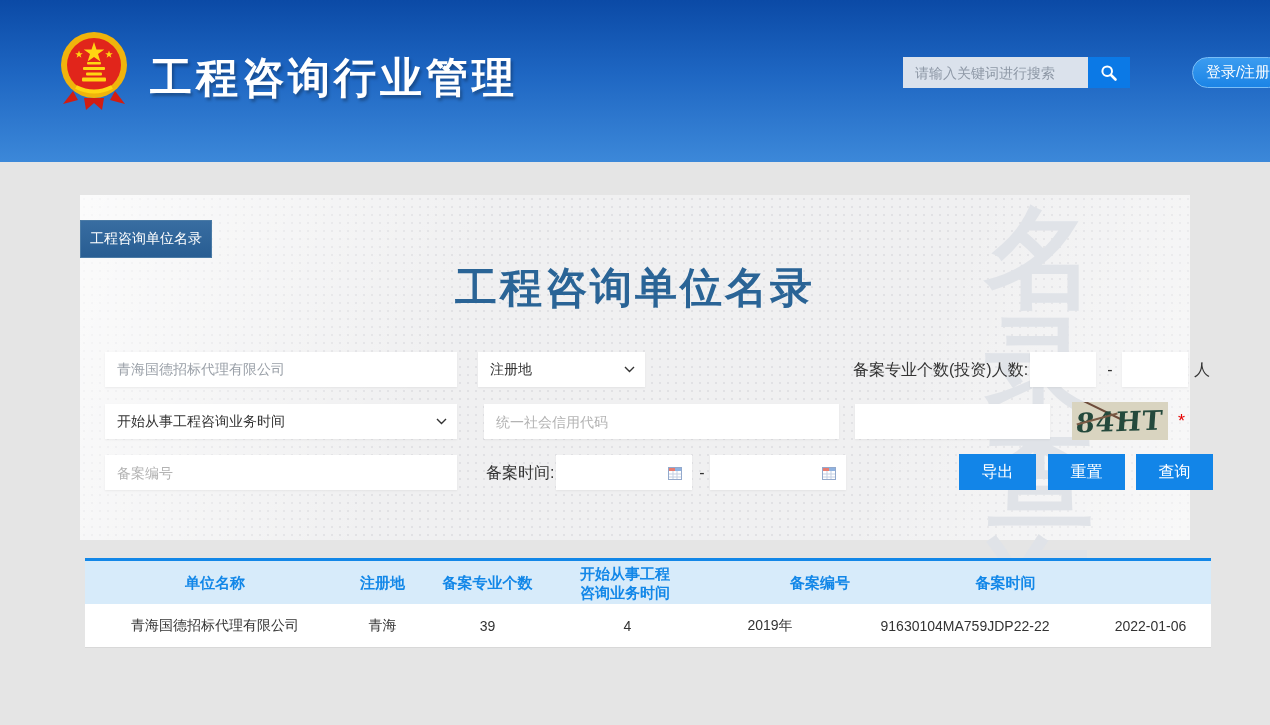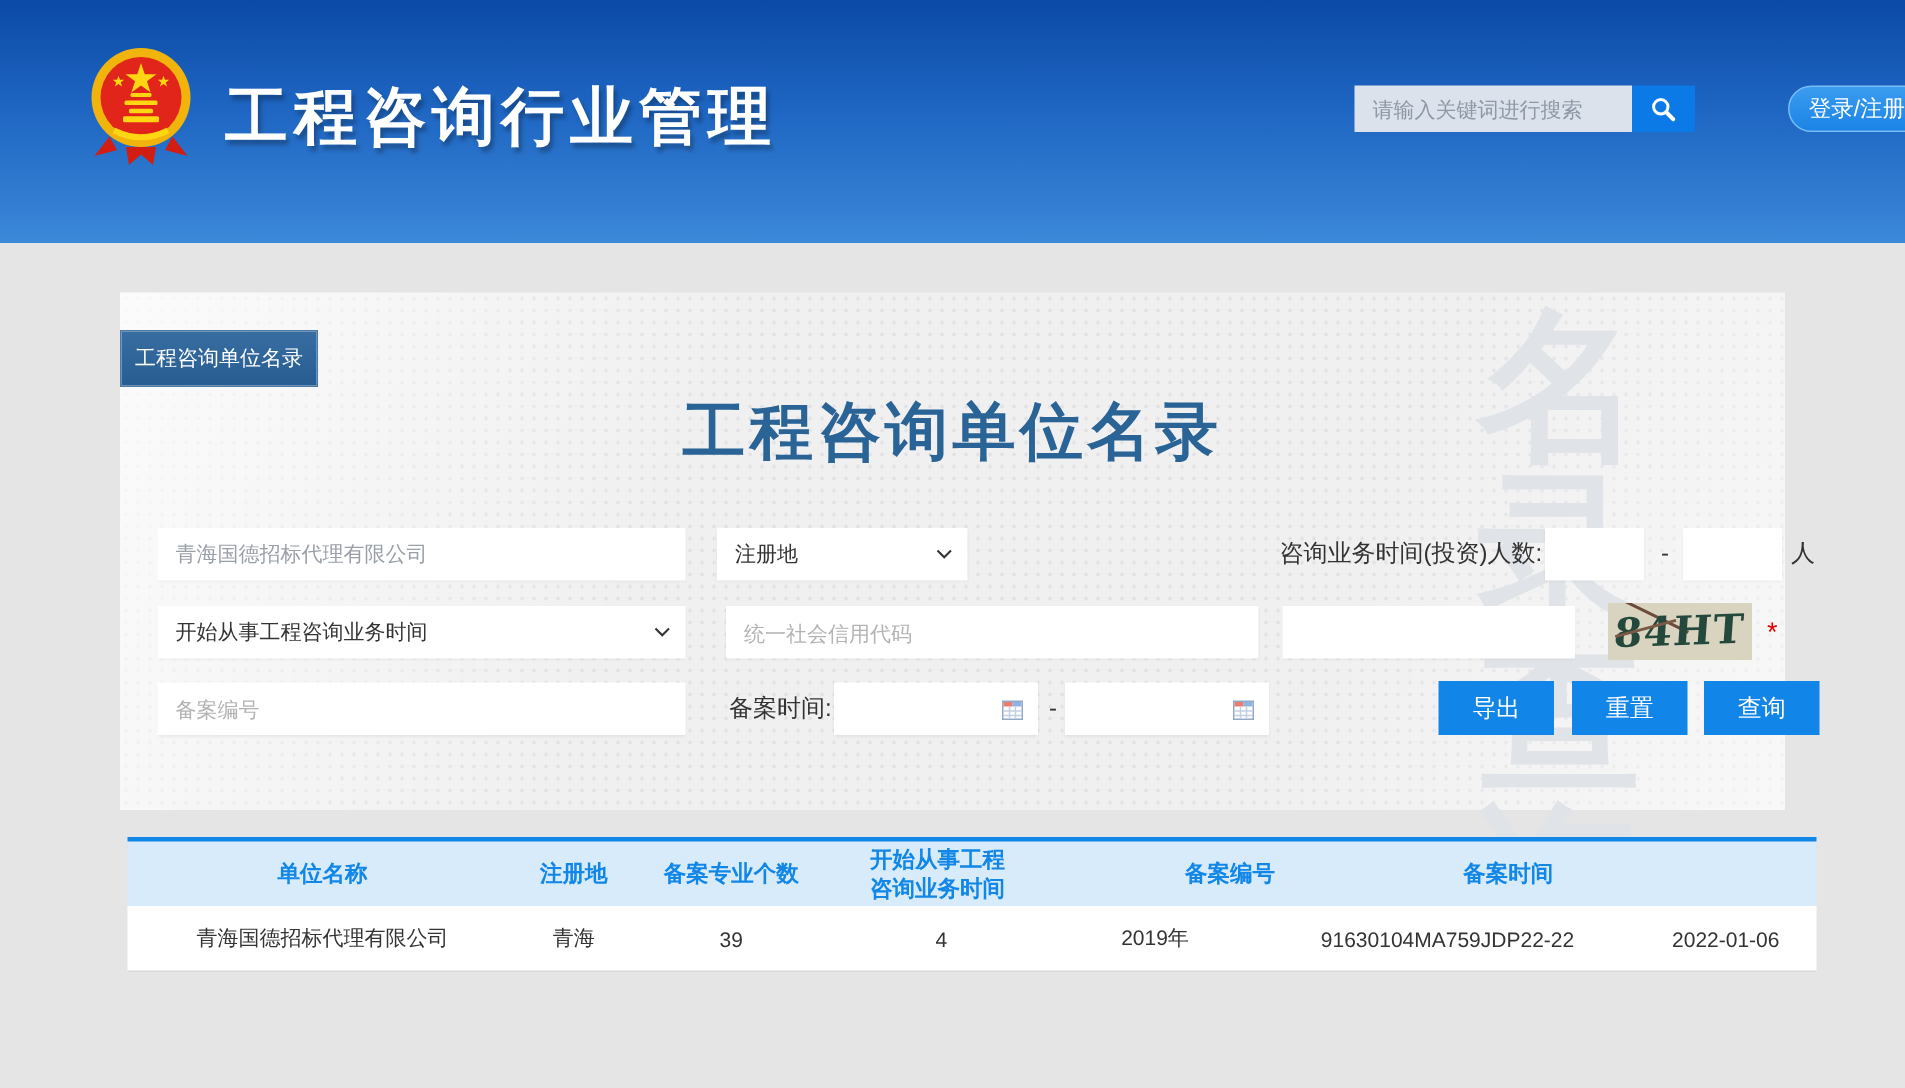--- a/index.html
+++ b/index.html
@@ -148,21 +148,21 @@
   <input class="ff tbox gray-val" type="text" data-name="company-input" value="青海国德招标代理有限公司" style="">
 
   <div class="ff selectbox" data-name="region-select">
     <span data-name="region-select-value">注册地</span>
     <svg data-name="chevron-down-icon" width="11" height="7" viewBox="0 0 11 7">
       <polyline points="1,1 5.5,5.5 10,1" fill="none" stroke="#333" stroke-width="1.4"></polyline>
     </svg>
   </div>
 
 
-  <span class="ff flabel" data-name="engineer-count-label">咨询业务时间(投资)人数:</span>
+  <span class="ff flabel" data-name="engineer-count-label">备案专业个数(投资)人数:</span>
   <input class="ff tbox" type="text" data-name="engineer-min-input" style="">
   <span class="ff dash" data-name="engineer-range-dash">-</span>
   <input class="ff tbox" type="text" data-name="engineer-max-input" style="">
   <span class="ff flabel" data-name="person-unit-label">人</span>
 
   <div class="ff selectbox" data-name="start-time-select">
     <span data-name="start-time-select-value">开始从事工程咨询业务时间</span>
     <svg data-name="chevron-down-icon" width="11" height="7" viewBox="0 0 11 7">
       <polyline points="1,1 5.5,5.5 10,1" fill="none" stroke="#333" stroke-width="1.4"></polyline>
     </svg>

